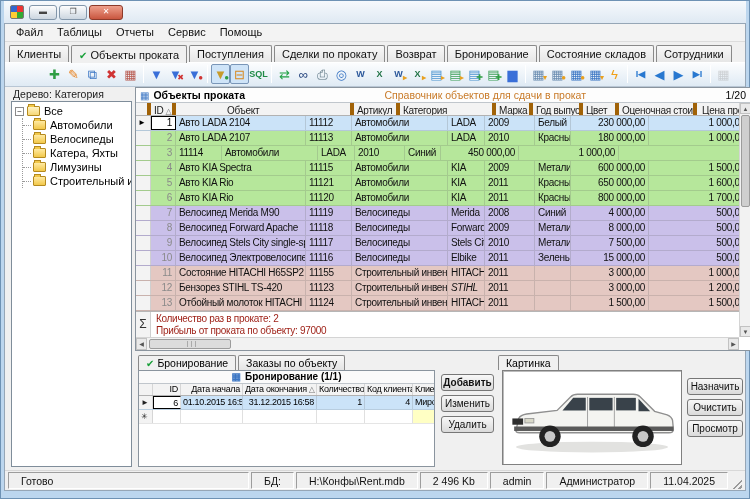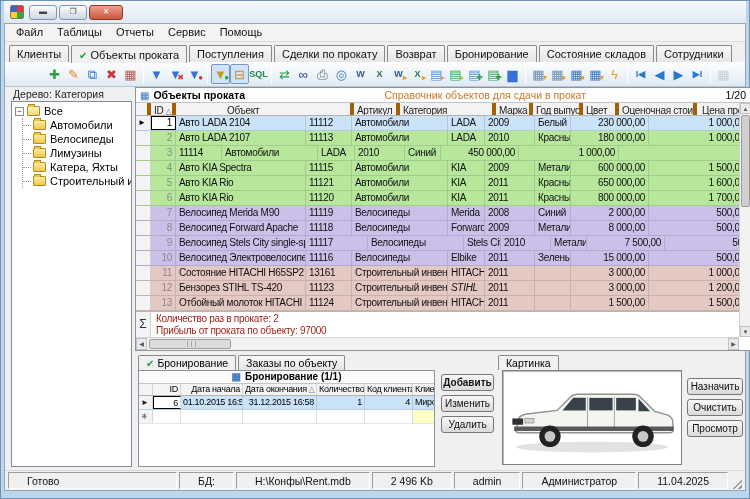--- a/index.html
+++ b/index.html
@@ -106,21 +106,21 @@
     border:1px solid #777; border-radius:3px; background:linear-gradient(#f8f8f8,#dadada); text-align:center; line-height:15px; color:#111; }
   .btn.b { font-weight:bold; }
   
   .br { position:absolute; left:490px; top:265px; width:256px; height:118px; }
   .pic-frame { position:absolute; left:7px; top:18px; width:180px; height:95px; background:#fff;
     border:1px solid #808080; box-shadow:inset 1px 1px 0 #bbb; display:flex; align-items:center; justify-content:center; }
   .pic-btns { position:absolute; left:192px; top:26px; }
   .pic-btns .btn { width:56px; }
   
   .statusbar { height:21px; background:#f0f0f0; border-top:1px solid #d8d8d8; display:flex; align-items:center; padding:1px 3px; gap:2px; }
-  .scell { height:17px; font-size:10.5px; color:#111; padding:1px 18px; white-space:nowrap;
+  .scell { height:17px; font-size:10.5px; color:#111; padding:1px 12px; white-space:nowrap;
     border:1px solid; border-color:#9d9d9d #fff #fff #9d9d9d; line-height:14px;text-align:center; }
   .scell.grow { flex:1; }
   .grip { width:12px; height:12px; align-self:flex-end;
     background:repeating-linear-gradient(135deg,transparent 0 2px,#9a9a9a 2px 4px); clip-path:polygon(100% 0,100% 100%,0 100%); }
 </style>
 </head>
 <body>
 
 <div class="win">
   <div class="titlebar">
@@ -207,26 +207,26 @@
               <span>Автомобили</span>
             </div>
             <div class="tree-item">
               <span class="dash"></span>
               <span class="folder"></span>
               <span>Велосипеды</span>
             </div>
             <div class="tree-item">
               <span class="dash"></span>
               <span class="folder"></span>
-              <span>Лимузины</span>
+              <span>Катера, Яхты</span>
             </div>
             <div class="tree-item">
               <span class="dash"></span>
               <span class="folder"></span>
-              <span>Катера, Яхты</span>
+              <span>Лимузины</span>
             </div>
             <div class="tree-item">
               <span class="dash"></span>
               <span class="folder"></span>
               <span>Строительный инвентарь</span>
             </div>
           </div>
       </div>
 
       <div class="main-panel">
@@ -322,40 +322,40 @@
             </div>
             <div class="grow bg-bike">
               <div class="gcell mark" style="width: 15px;"></div>
               <div class="gcell r idc" style="width: 25px;">7</div>
               <div class="gcell" style="width: 130px;">Велосипед Merida M90</div>
               <div class="gcell" style="width: 46px;">11119</div>
               <div class="gcell" style="width: 96px;">Велосипеды</div>
               <div class="gcell" style="width: 37px;">Merida</div>
               <div class="gcell" style="width: 50px;">2008</div>
               <div class="gcell" style="width: 36px;">Синий</div>
-              <div class="gcell r" style="width: 78px;">2 000,00</div>
+              <div class="gcell r" style="width: 78px;">4 000,00</div>
               <div class="gcell r" style="width: 100px;">500,00</div>
             </div>
             <div class="grow bg-bike">
               <div class="gcell mark" style="width: 15px;"></div>
               <div class="gcell r idc" style="width: 25px;">8</div>
               <div class="gcell" style="width: 130px;">Велосипед Forward Apache</div>
               <div class="gcell" style="width: 46px;">11118</div>
               <div class="gcell" style="width: 96px;">Велосипеды</div>
               <div class="gcell" style="width: 37px;">Forward</div>
               <div class="gcell" style="width: 50px;">2009</div>
               <div class="gcell" style="width: 36px;">Металик</div>
               <div class="gcell r" style="width: 78px;">8 000,00</div>
               <div class="gcell r" style="width: 100px;">500,00</div>
             </div>
             <div class="grow bg-bike">
               <div class="gcell mark" style="width: 15px;"></div>
               <div class="gcell r idc" style="width: 25px;">9</div>
               <div class="gcell" style="width: 130px;">Велосипед Stels City single-speed</div>
-              <div class="gcell" style="width: 62px;">11117</div>
+              <div class="gcell" style="width: 46px;">11117</div>
               <div class="gcell" style="width: 96px;">Велосипеды</div>
               <div class="gcell" style="width: 37px;">Stels City</div>
               <div class="gcell" style="width: 50px;">2010</div>
               <div class="gcell" style="width: 36px;">Металик</div>
               <div class="gcell r" style="width: 78px;">7 500,00</div>
               <div class="gcell r" style="width: 100px;">500,00</div>
             </div>
             <div class="grow bg-bike">
               <div class="gcell mark" style="width: 15px;"></div>
               <div class="gcell r idc" style="width: 25px;">10</div>
@@ -365,21 +365,21 @@
               <div class="gcell" style="width: 37px;">Elbike</div>
               <div class="gcell" style="width: 50px;">2011</div>
               <div class="gcell" style="width: 36px;">Зеленый</div>
               <div class="gcell r" style="width: 78px;">15 000,00</div>
               <div class="gcell r" style="width: 100px;">500,00</div>
             </div>
             <div class="grow bg-tool">
               <div class="gcell mark" style="width: 15px;"></div>
               <div class="gcell r idc" style="width: 25px;">11</div>
               <div class="gcell" style="width: 130px;">Состояние HITACHI H65SP2</div>
-              <div class="gcell" style="width: 46px;">13161</div>
+              <div class="gcell" style="width: 46px;">11155</div>
               <div class="gcell" style="width: 96px;">Строительный инвентарь</div>
               <div class="gcell" style="width: 37px;">HITACHI</div>
               <div class="gcell" style="width: 50px;">2011</div>
               <div class="gcell" style="width: 36px;"></div>
               <div class="gcell r" style="width: 78px;">3 000,00</div>
               <div class="gcell r" style="width: 100px;">1 000,00</div>
             </div>
             <div class="grow bg-tool">
               <div class="gcell mark" style="width: 15px;"></div>
               <div class="gcell r idc" style="width: 25px;">12</div>

